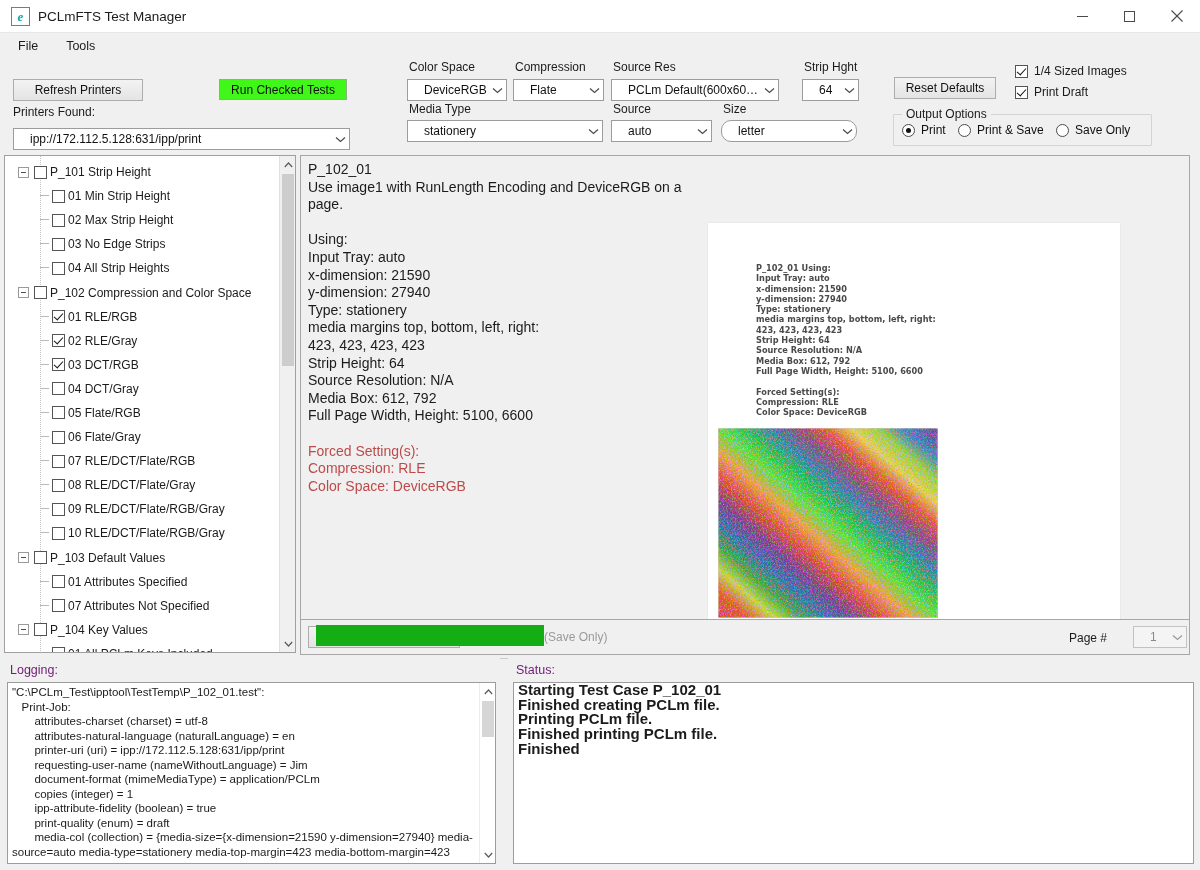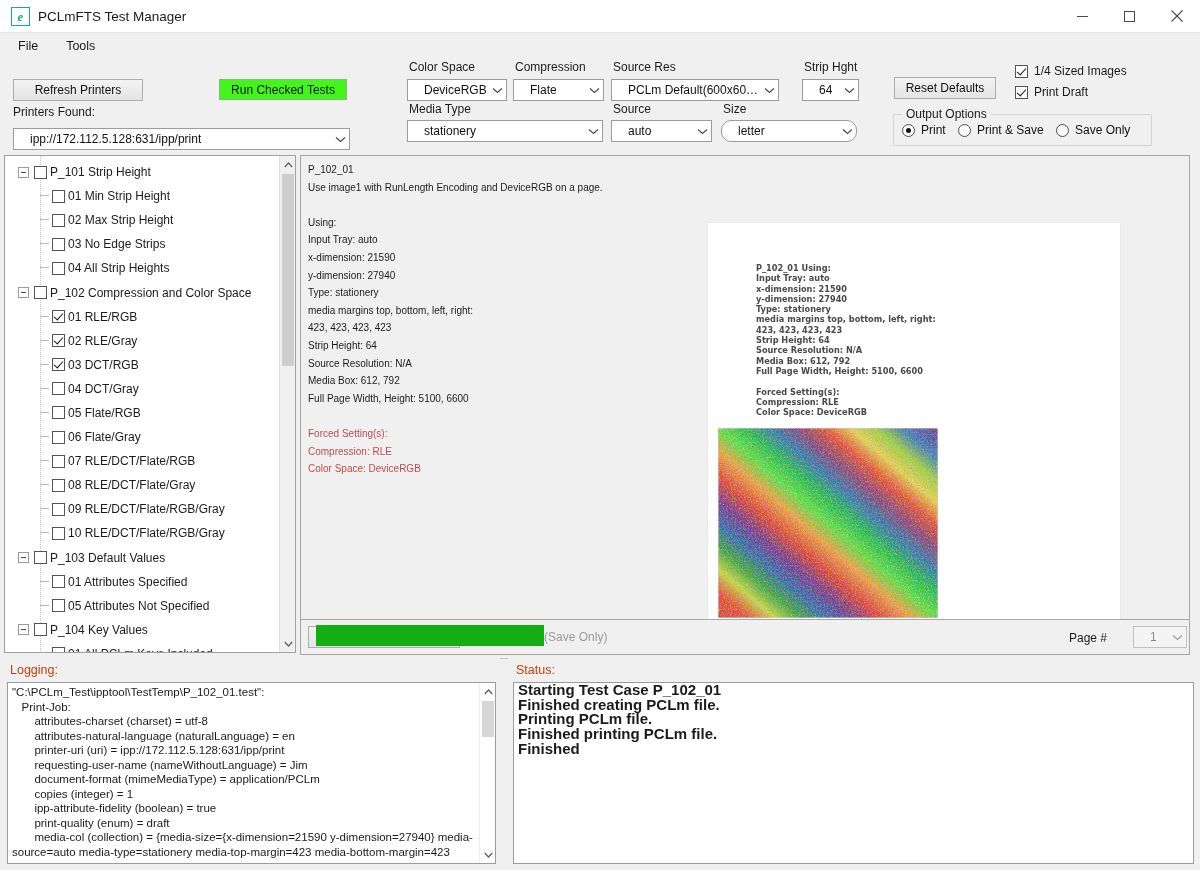--- a/index.html
+++ b/index.html
@@ -130,21 +130,21 @@
   .sb-arrow { width:16px; height:17px; display:flex; align-items:center; justify-content:center;
               color:#5a5a5a; font-size:9px; background:#f0f0f0; }
   .sb-arrow.bottom { position:absolute; bottom:0; left:0; }
   .sb-thumb { position:absolute; left:2px; top:18px; width:12px; height:192px; background:#cdcdcd; }
 
   
   .details {
     position:absolute; left:300px; top:155px; width:890px; height:465px;
     background:#f0f0f0; border:1px solid #a7a7a7; overflow:hidden;
   }
-  .det-text { position:absolute; left:7px; top:5px; width:400px; font-size:10px;
+  .det-text { position:absolute; left:7px; top:5px; width:400px; font-size:14px;
               line-height:17.6px; color:#1b1b1b; }
   .det-text .red { color:#bd4a4a; }
   .det-text .blank { height:17.6px; }
 
   
   .preview {
     position:absolute; left:407px; top:67px; width:412px; height:398px;
     background:#ffffff; box-shadow:0 0 1px rgba(0,0,0,.18);
   }
   .pv-text { position:absolute; left:48px; top:40px; font-size:8.2px; line-height:10.3px;
@@ -152,21 +152,21 @@
   .pv-text .blank { height:10.3px; }
   .pv-img { position:absolute; left:10px; top:205px; width:220px; height:190px; }
 
   
   .actionbar { position:absolute; left:300px; top:620px; width:890px; height:35px; background:#f0f0f0;
                border-left:1px solid #a7a7a7; border-right:1px solid #a7a7a7; border-bottom:1px solid #a7a7a7; }
   .progress { position:absolute; left:316px; top:625px; width:228px; height:21px; background:#14ae14; }
 
   
   .logpanel { position:absolute; background:#f0f0f0; }
-  .panel-label { font-size:12.5px; color:#c2410c; }
+  .panel-label { font-size:12.5px; color:#701a75; }
   .logbox {
     position:absolute; background:#ffffff; border:1px solid #9c9c9c; overflow:hidden;
   }
   .logtext { position:absolute; left:4px; top:2px; right:18px;
              font-size:11.5px; line-height:14.5px; color:#1b1b1b; white-space:pre-wrap; }
   .statustext { position:absolute; left:4px; top:0; right:18px;
              font-size:15px; line-height:14.7px; color:#1b1b1b; white-space:pre-wrap;font-weight:bold; }
   .outer-frame { position:absolute; left:2px; top:658px; width:1196px; height:210px;
                  border-top:1px solid #c9c9c9; }
 </style>
@@ -407,21 +407,21 @@
           <span class="tlabel">P_103 Default Values</span>
         </div>
         <div class="trow child">
           <span class="dash"></span>
           <span class="tchk"></span>
           <span class="tlabel">01 Attributes Specified</span>
         </div>
         <div class="trow child">
           <span class="dash"></span>
           <span class="tchk"></span>
-          <span class="tlabel">05 Attributes Not Specified</span>
+          <span class="tlabel">07 Attributes Not Specified</span>
         </div>
         <div class="trow">
           <span class="exp"></span>
           <span class="tchk"></span>
           <span class="tlabel">P_104 Key Values</span>
         </div>
         <div class="trow child">
           <span class="dash"></span>
           <span class="tchk"></span>
           <span class="tlabel">01 All PCLm Keys Included</span>

